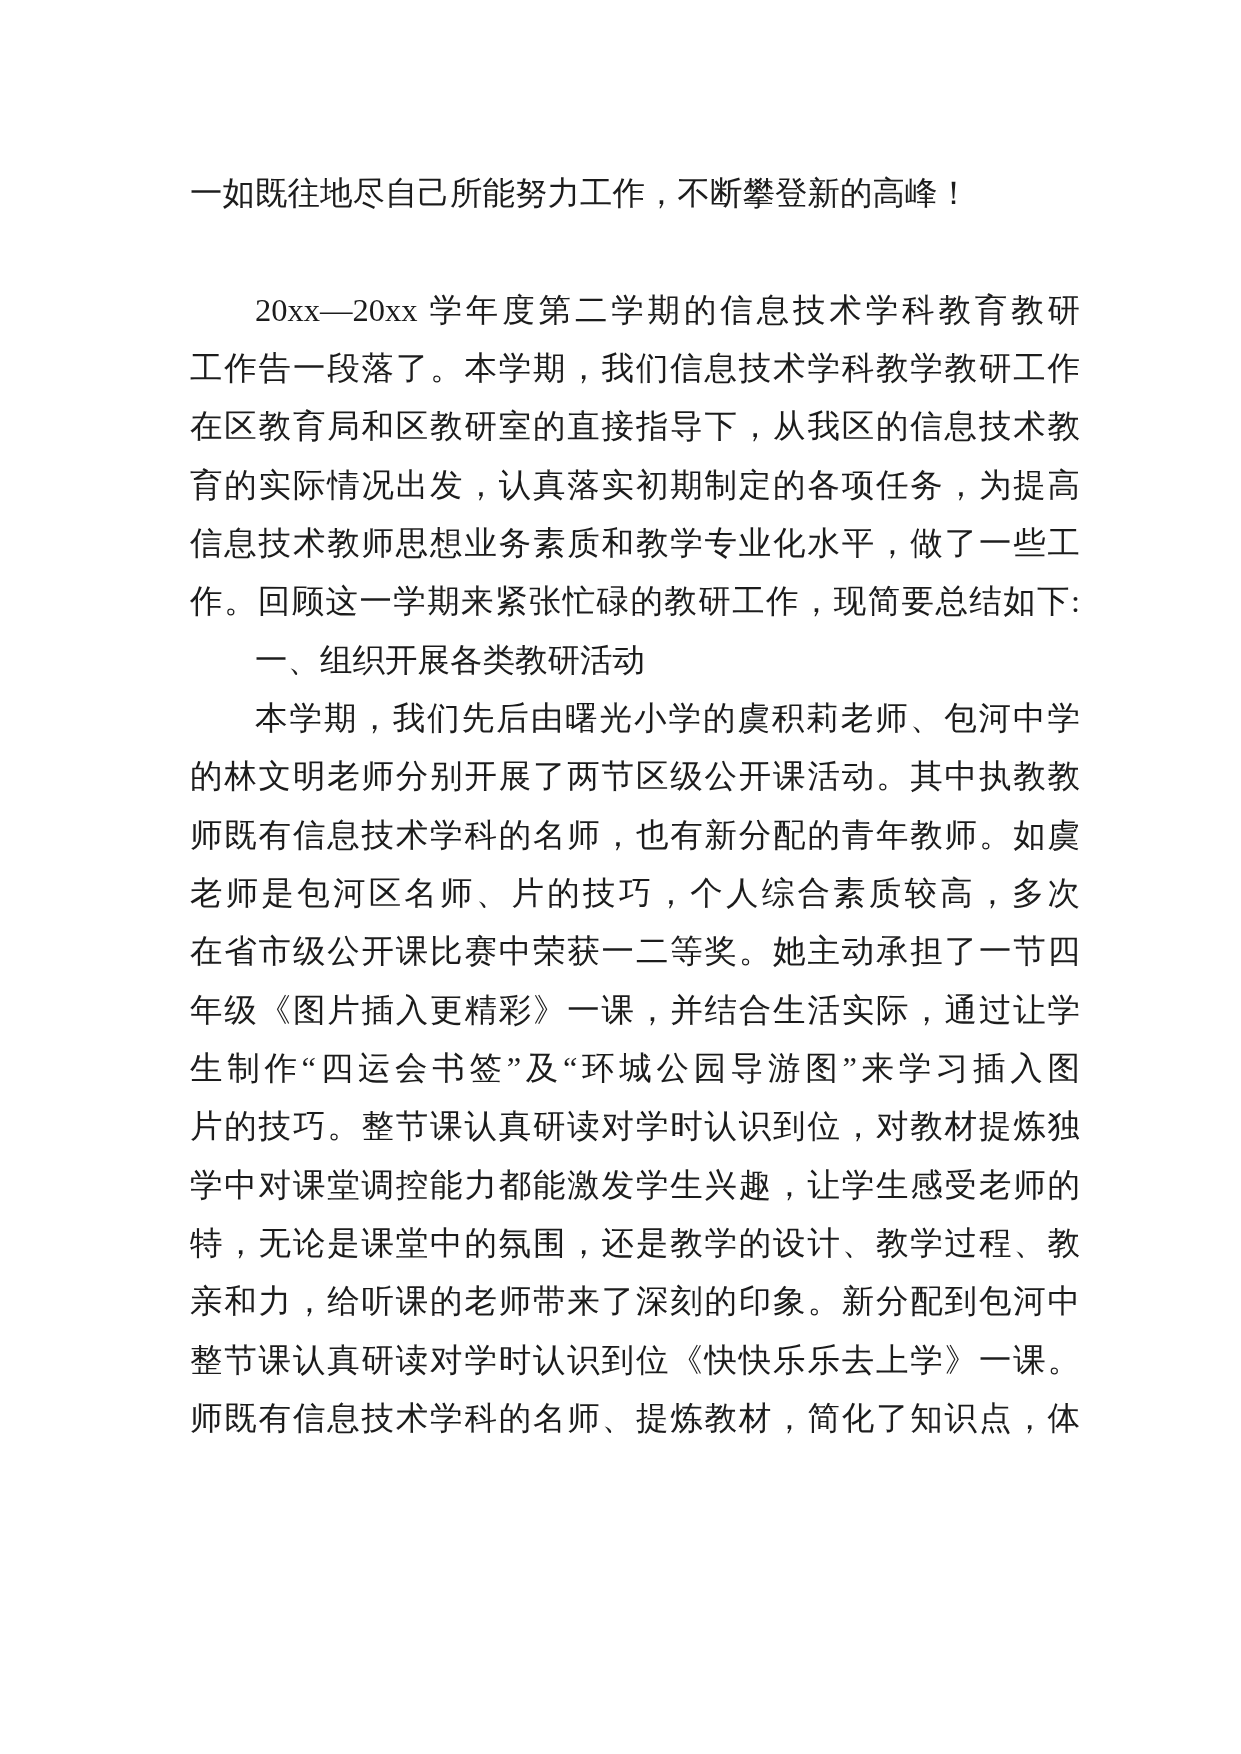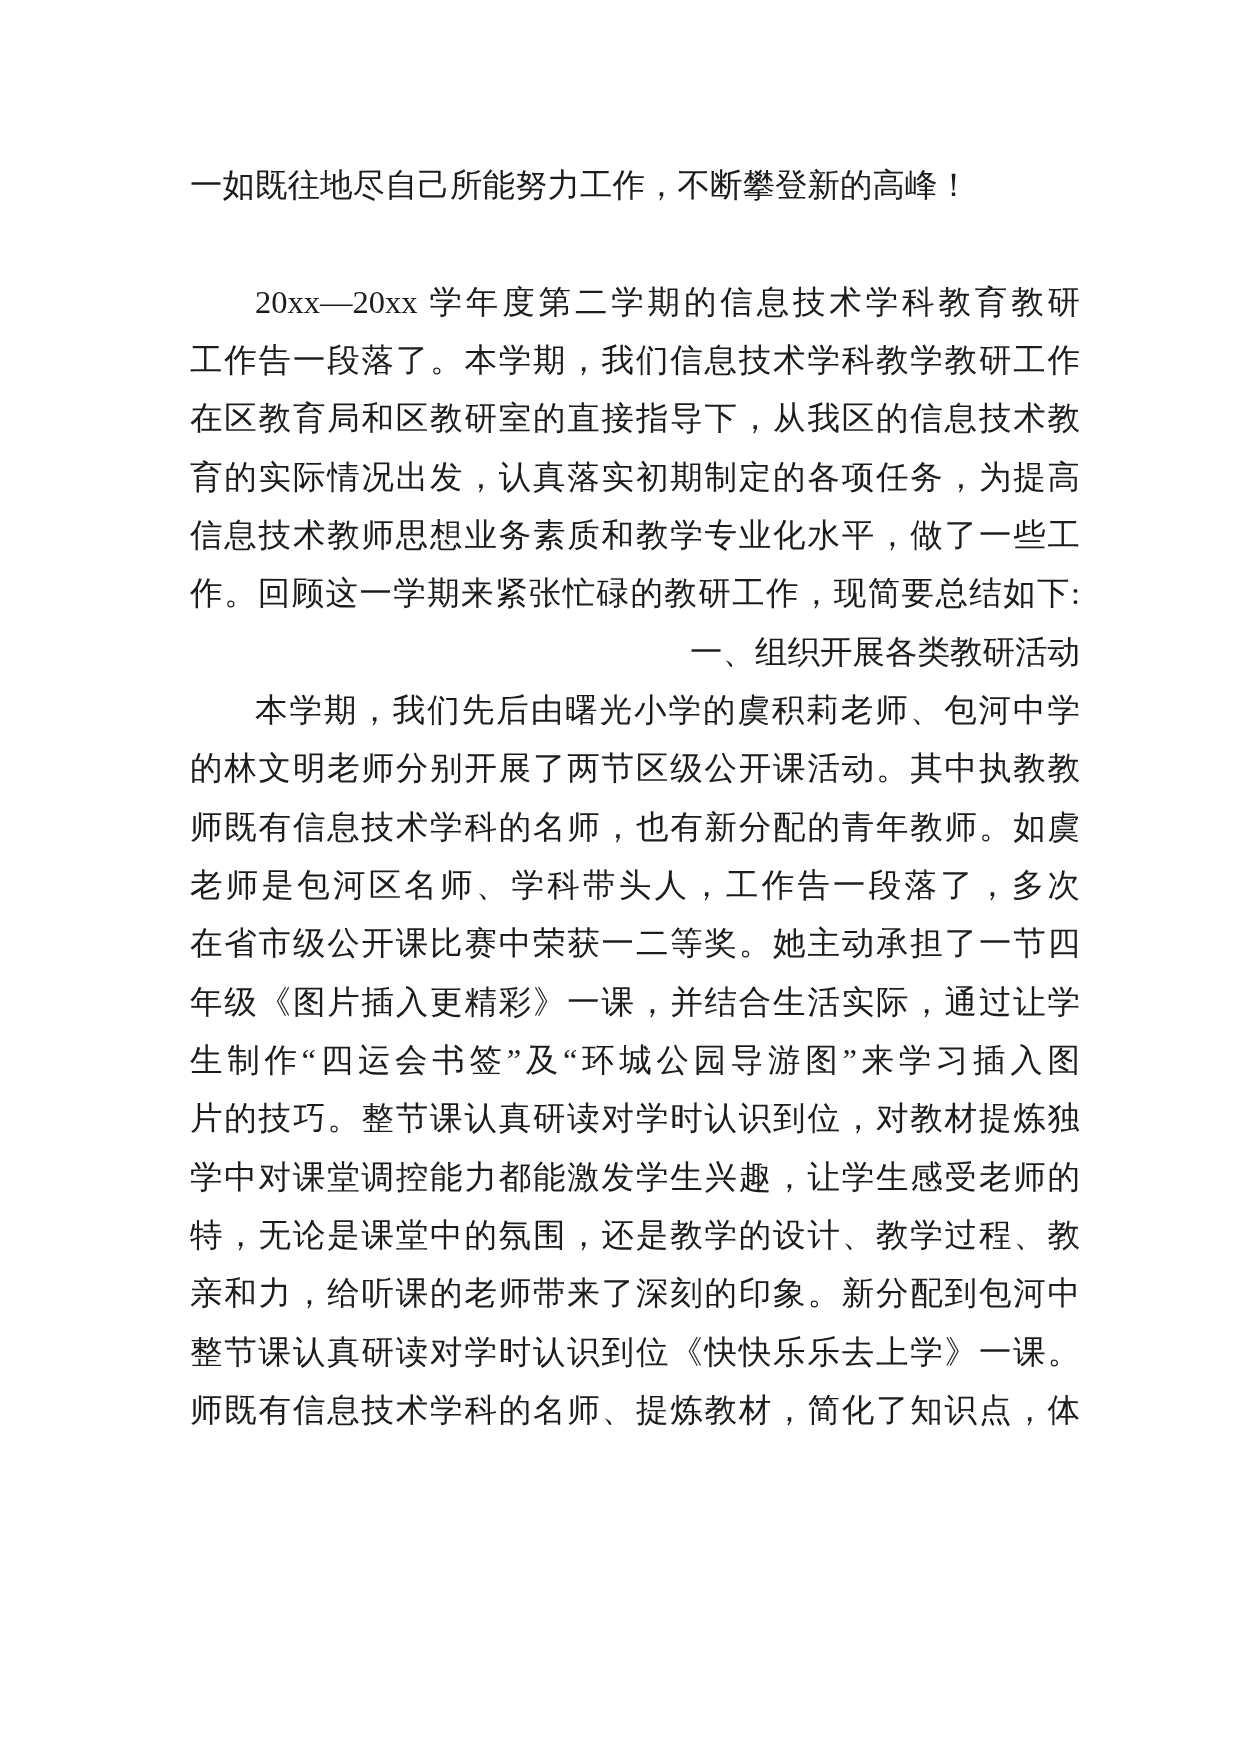--- a/index.html
+++ b/index.html
@@ -10,21 +10,21 @@
   body {
     width: 1241px;
     height: 1754px;
     position: relative;
     overflow: hidden;
     font-family: "Liberation Serif", "DejaVu Serif", serif;
   }
   .doc-page {
     position: absolute;
     left: 0;
-    top: 0;
+    top: 8px;
     width: 1241px;
     height: 1396px;
     background: #ffffff;
   }
   .page-text {
     position: absolute;
     left: 190px;
     top: 156px;
     width: 890px;
     color: #1c1c1c;
@@ -38,21 +38,20 @@
     letter-spacing: 0;
   }
   .line.justify {
     white-space: normal;
     text-align: justify;
     text-align-last: justify;
     -moz-text-align-last: justify;
   }
   .line.indent {
     text-indent: 65px;
-    text-align: right;
   }
   .line.blank {
     
   }
 </style>
 </head>
 <body>
 
 <div class="doc-page">
   <div class="page-text">
@@ -61,21 +60,21 @@
     <div class="line justify indent">20xx—20xx 学年度第二学期的信息技术学科教育教研</div>
     <div class="line justify">工作告一段落了。本学期，我们信息技术学科教学教研工作</div>
     <div class="line justify">在区教育局和区教研室的直接指导下，从我区的信息技术教</div>
     <div class="line justify">育的实际情况出发，认真落实初期制定的各项任务，为提高</div>
     <div class="line justify">信息技术教师思想业务素质和教学专业化水平，做了一些工</div>
     <div class="line justify">作。回顾这一学期来紧张忙碌的教研工作，现简要总结如下:</div>
     <div class="line indent">一、组织开展各类教研活动</div>
     <div class="line justify indent">本学期，我们先后由曙光小学的虞积莉老师、包河中学</div>
     <div class="line justify">的林文明老师分别开展了两节区级公开课活动。其中执教教</div>
     <div class="line justify">师既有信息技术学科的名师，也有新分配的青年教师。如虞</div>
-    <div class="line justify">老师是包河区名师、学科带头人，工作告一段落了，多次</div>
+    <div class="line justify">老师是包河区名师、片的技巧，个人综合素质较高，多次</div>
     <div class="line justify">在省市级公开课比赛中荣获一二等奖。她主动承担了一节四</div>
     <div class="line justify">年级《图片插入更精彩》一课，并结合生活实际，通过让学</div>
     <div class="line justify">生制作“四运会书签”及“环城公园导游图”来学习插入图</div>
     <div class="line justify">片的技巧。整节课认真研读对学时认识到位，对教材提炼独</div>
     <div class="line justify">学中对课堂调控能力都能激发学生兴趣，让学生感受老师的</div>
     <div class="line justify">特，无论是课堂中的氛围，还是教学的设计、教学过程、教</div>
     <div class="line justify">亲和力，给听课的老师带来了深刻的印象。新分配到包河中</div>
     <div class="line justify">整节课认真研读对学时认识到位《快快乐乐去上学》一课。</div>
     <div class="line justify">师既有信息技术学科的名师、提炼教材，简化了知识点，体</div>
   </div>

